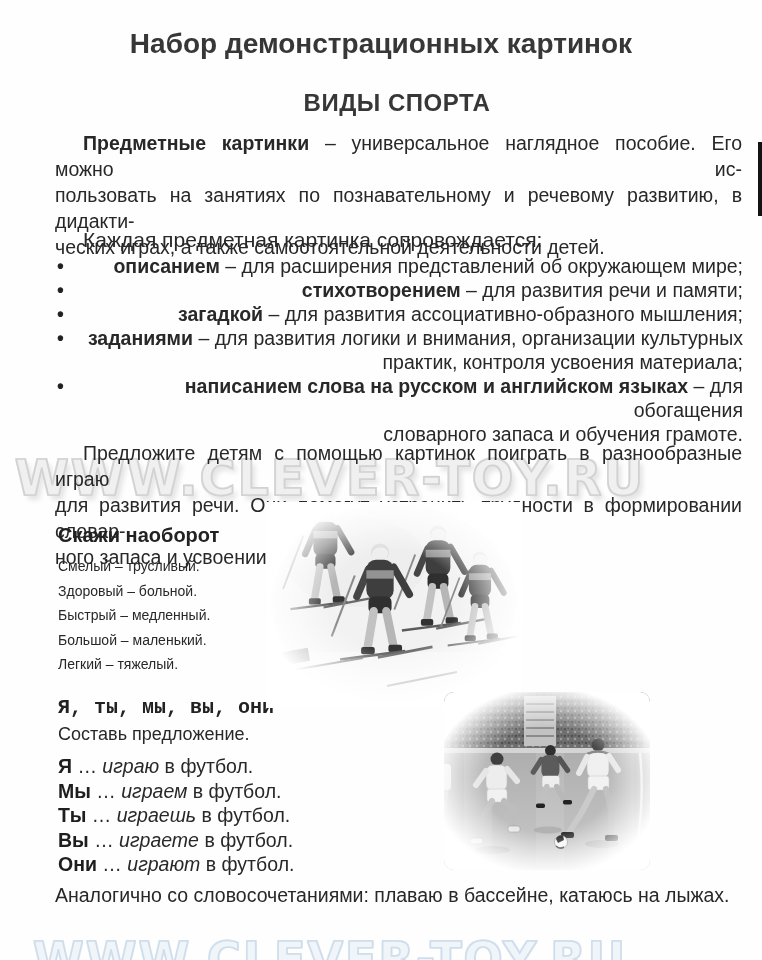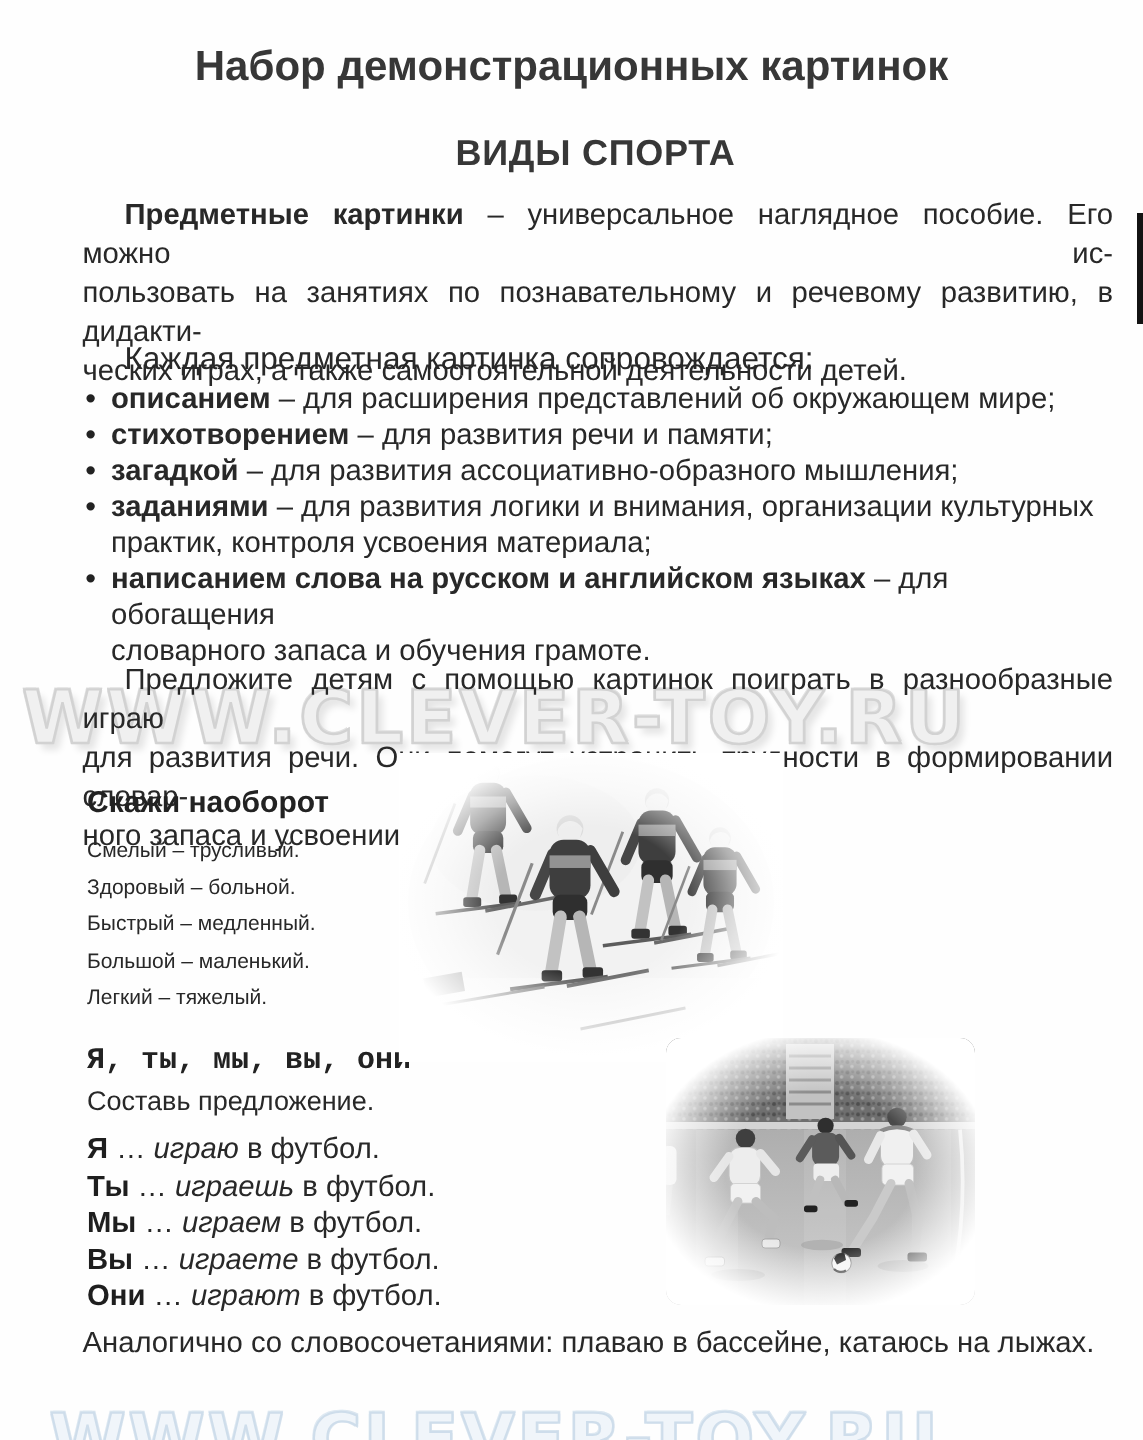--- a/index.html
+++ b/index.html
@@ -33,21 +33,21 @@
   
   .para{position:absolute;left:55px;width:687px;font-size:19.5px;line-height:26px;z-index:2;}
   .para1{top:130px;}
   .para2{top:440px;}
   .ln.indent{text-indent:28px;}
   .ln.just{text-align:justify;text-align-last:justify;}
   .list-intro{position:absolute;left:55px;top:228px;width:687px;font-size:21px;
     text-indent:28px;z-index:2;}
   ul.bullets{position:absolute;left:57px;top:254px;width:686px;margin:0;padding:0;
     list-style:none;font-size:19.5px;line-height:24px;z-index:2;}
-  ul.bullets li{position:relative;padding-left:17px;}
+  ul.bullets li{position:relative;padding-left:17px;text-align:right;}
   ul.bullets li::before{content:"\2022";position:absolute;left:0;top:0;font-weight:bold;color:#222;}
   .subhead{position:absolute;left:58px;font-size:20px;font-weight:bold;color:#222;z-index:2;}
   .opp-head{top:524px;}
   .pairs{position:absolute;left:58px;top:554px;font-size:14px;line-height:24.5px;z-index:2;}
   .pron-head{top:696px;font-family:Liberation Mono, monospace;}
   .task{position:absolute;left:58px;top:724px;font-size:18px;z-index:2;}
   .pron-lines{position:absolute;left:58px;top:754px;font-size:19.5px;line-height:24.5px;z-index:2;}
   .pron-lines b{color:#1e1e1e;}
   .footer-line{position:absolute;left:55px;top:884px;width:700px;font-size:19.5px;z-index:2;}
   
@@ -132,22 +132,22 @@
       <rect x="16" y="148" width="26" height="13" fill="#8f8f8f" transform="rotate(-10 29 154)"></rect>
       <line x1="26" y1="168" x2="96" y2="156" stroke="#7c7c7c" stroke-width="2"></line>
       <line x1="120" y1="184" x2="190" y2="170" stroke="#8a8a8a" stroke-width="2"></line>
     </svg>
   </div>
 
   <div class="subhead pron-head">Я, ты, мы, вы, они</div>
   <div class="task">Составь предложение.</div>
   <div class="pron-lines">
     <div><b>Я</b><span> … </span><i>играю</i><span> в футбол.</span></div>
+    <div><b>Мы</b><span> … </span><i>играем</i><span> в футбол.</span></div>
     <div><b>Ты</b><span> … </span><i>играешь</i><span> в футбол.</span></div>
-    <div><b>Мы</b><span> … </span><i>играем</i><span> в футбол.</span></div>
     <div><b>Вы</b><span> … </span><i>играете</i><span> в футбол.</span></div>
     <div><b>Они</b><span> … </span><i>играют</i><span> в футбол.</span></div>
   </div>
 
   <div class="photo photo-football">
     <svg viewBox="0 0 206 178">
       <defs>
         <pattern id="crowd" width="7" height="7" patternUnits="userSpaceOnUse">
           <rect width="7" height="7" fill="#6f6f6f"></rect>
           <circle cx="2" cy="2" r="1.3" fill="#4e4e4e"></circle>

